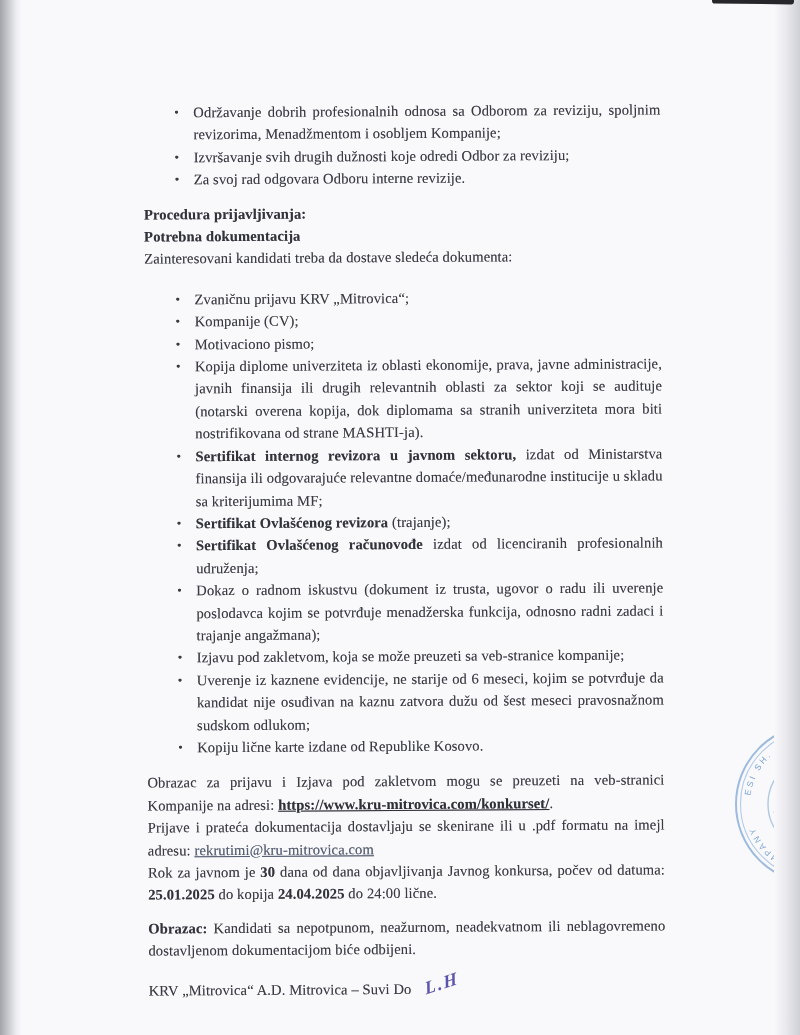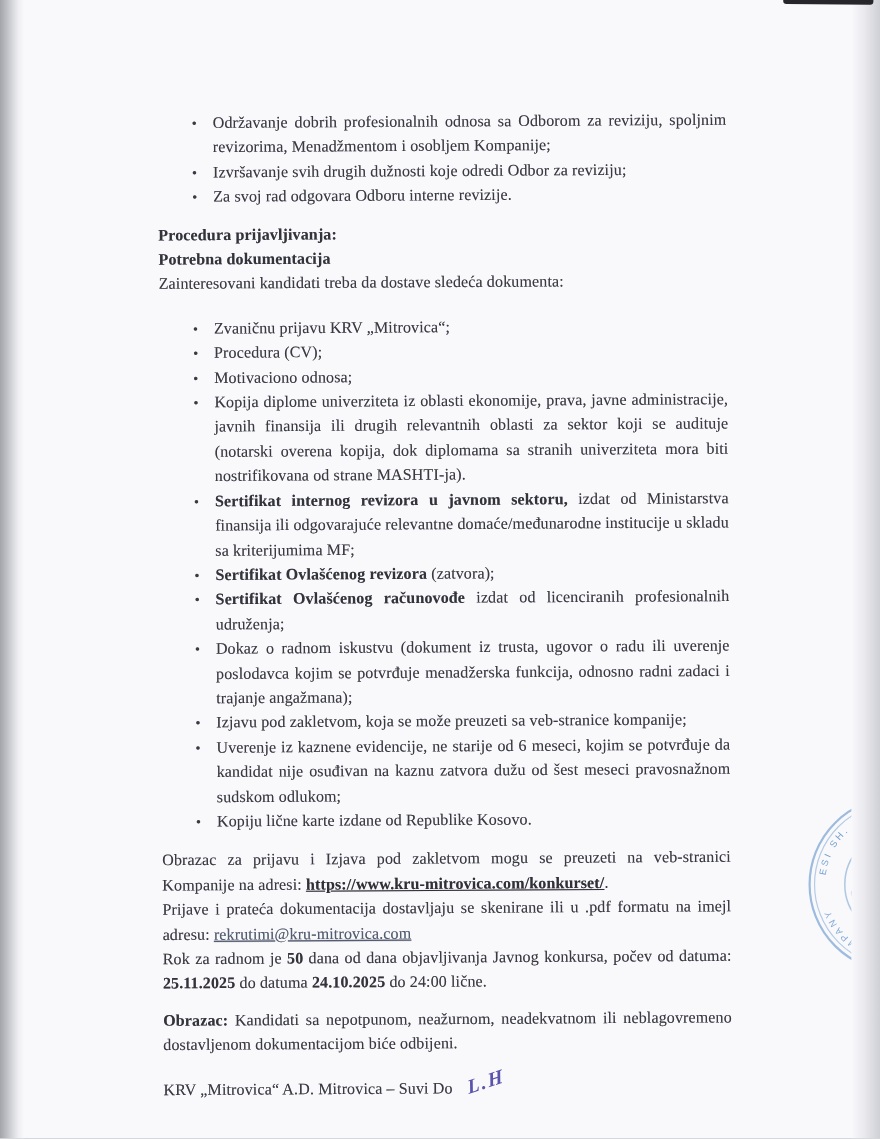--- a/index.html
+++ b/index.html
@@ -98,42 +98,42 @@
 
     <div class="headings">
       <div>Procedura prijavljivanja:</div>
       <div>Potrebna dokumentacija</div>
     </div>
 
     <p class="para intro">Zainteresovani kandidati treba da dostave sledeća dokumenta:</p>
 
     <ul class="blist doclist">
       <li><span class="bold"></span><span>Zvaničnu prijavu KRV „Mitrovica“;</span></li>
-      <li><span class="bold"></span><span>Procedura (CV);</span></li>
-      <li><span class="bold"></span><span>Motivaciono odnosa;</span></li>
+      <li><span class="bold"></span><span>Kompanije (CV);</span></li>
+      <li><span class="bold"></span><span>Motivaciono pismo;</span></li>
       <li><span class="bold"></span><span>Kopija diplome univerziteta iz oblasti ekonomije, prava, javne administracije, javnih finansija ili drugih relevantnih oblasti za sektor koji se audituje (notarski overena kopija, dok diplomama sa stranih univerziteta mora biti nostrifikovana od strane MASHTI-ja).</span></li>
       <li><span class="bold">Sertifikat internog revizora u javnom sektoru,</span><span> izdat od Ministarstva finansija ili odgovarajuće relevantne domaće/međunarodne institucije u skladu sa kriterijumima MF;</span></li>
-      <li><span class="bold">Sertifikat Ovlašćenog revizora</span><span> (zatvora);</span></li>
+      <li><span class="bold">Sertifikat Ovlašćenog revizora</span><span> (trajanje);</span></li>
       <li><span class="bold">Sertifikat Ovlašćenog računovođe</span><span> izdat od licenciranih profesionalnih udruženja;</span></li>
       <li><span class="bold"></span><span>Dokaz o radnom iskustvu (dokument iz trusta, ugovor o radu ili uverenje poslodavca kojim se potvrđuje menadžerska funkcija, odnosno radni zadaci i trajanje angažmana);</span></li>
       <li><span class="bold"></span><span>Izjavu pod zakletvom, koja se može preuzeti sa veb-stranice kompanije;</span></li>
       <li><span class="bold"></span><span>Uverenje iz kaznene evidencije, ne starije od 6 meseci, kojim se potvrđuje da kandidat nije osuđivan na kaznu zatvora dužu od šest meseci pravosnažnom sudskom odlukom;</span></li>
       <li><span class="bold"></span><span>Kopiju lične karte izdane od Republike Kosovo.</span></li>
     </ul>
 
     <p class="para para-block">
       <span>Obrazac za prijavu i Izjava pod zakletvom mogu se preuzeti na veb-stranici Kompanije na adresi: </span><span class="link-url">https://www.kru-mitrovica.com/konkurset/</span><span>.</span>
     </p>
 
     <p class="para">
       <span>Prijave i prateća dokumentacija dostavljaju se skenirane ili u .pdf formatu na imejl adresu: </span><span class="link-email">rekrutimi@kru-mitrovica.com</span>
     </p>
 
     <p class="para">
-      <span>Rok za radnom je </span><b>50</b><span> dana od dana objavljivanja Javnog konkursa, počev od datuma: </span><b>25.11.2025</b><span> do datuma </span><b>24.10.2025</b><span> do 24:00 lične.</span>
+      <span>Rok za javnom je </span><b>30</b><span> dana od dana objavljivanja Javnog konkursa, počev od datuma: </span><b>25.01.2025</b><span> do kopija </span><b>24.04.2025</b><span> do 24:00 lične.</span>
     </p>
 
     <p class="para note-block">
       <b>Obrazac:</b><span> Kandidati sa nepotpunom, neažurnom, neadekvatnom ili neblagovremeno dostavljenom dokumentacijom biće odbijeni.</span>
     </p>
 
     <div class="footer-row">
       <span>KRV „Mitrovica“ A.D. Mitrovica – Suvi Do</span><span class="handwriting">L.H</span>
     </div>
 

